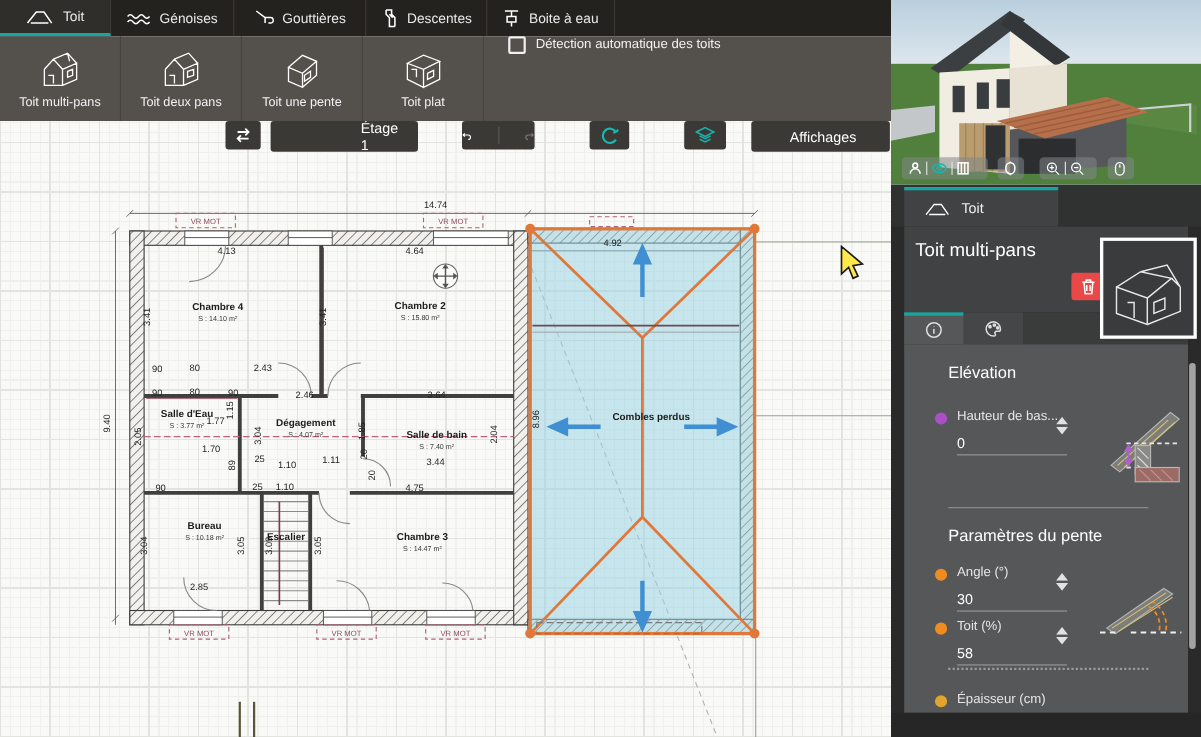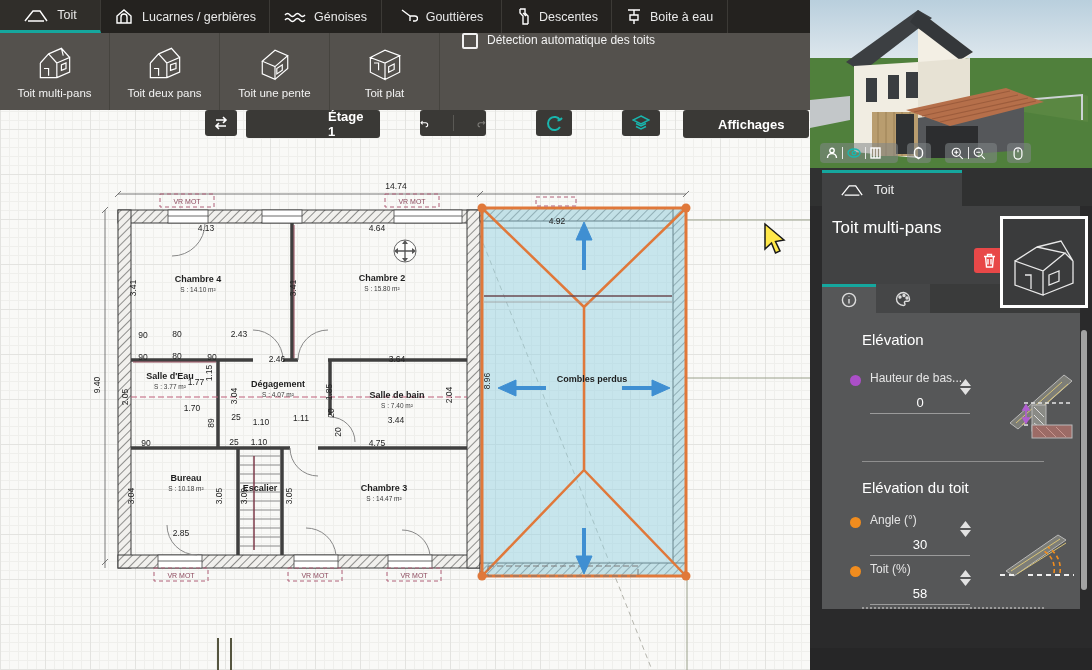--- a/index.html
+++ b/index.html
@@ -33,21 +33,21 @@
   #plan-svg{position:absolute;left:0;top:0;}
   text{text-anchor:middle;}
   .room-name{font-size:9px;font-weight:bold;fill:#1d1d1d;}
   .room-area{font-size:6.5px;fill:#3a3a3a;}
   .dim{font-size:8.5px;fill:#242424;}
   .vr{font-size:7px;fill:#8d4a5e;}
   .vr-box{fill:none;stroke:#b06078;stroke-dasharray:4 3;stroke-width:1;}
 
   
   .fbtn{position:absolute;background:#3a3936;border-radius:3px;color:#fff;display:flex;
-        align-items:center;justify-content:center;gap:24px;font-size:13px;height:26px;cursor:pointer;z-index:20;font-weight:bold;}
+        align-items:center;justify-content:center;gap:24px;font-size:13px;height:26px;cursor:pointer;z-index:20;}
   .fbtn svg{stroke:#fff;fill:none;stroke-width:1.6;}
   .chev{width:9px;height:9px;display:inline-block;}
 
   
   #right{left:810px;top:0;width:282px;height:670px;background:#2a2a2b;}
   #viewer{left:0;top:0;width:282px;height:168px;overflow:hidden;background:#cfdfe8;}
   .vgroup{position:absolute;background:rgba(130,134,137,.55);border-radius:4px;height:20px;
           display:flex;align-items:center;gap:4px;padding:0 6px;cursor:pointer;}
   .vgroup svg{stroke:#fff;fill:none;stroke-width:1.4;}
   #tabstrip{left:0;top:168px;width:282px;height:38px;background:#303131;}
@@ -56,21 +56,21 @@
   #panelhead{left:12px;top:206px;width:258px;height:78px;background:#414243;color:#fff;}
   #paneltitle{position:absolute;left:10px;top:12px;font-size:17px;}
   #delbtn{position:absolute;left:152px;top:42px;width:30px;height:25px;background:#e84848;border-radius:3px;
           display:flex;align-items:center;justify-content:center;cursor:pointer;}
   #thumb{left:190px;top:216px;width:88px;height:92px;background:#3a3b3c;border:3px solid #fff;z-index:5;}
   #subtabs{left:12px;top:284px;width:258px;height:29px;background:#3a3b3b;display:flex;}
   .stab{width:54px;height:29px;display:flex;align-items:center;justify-content:center;cursor:pointer;}
   .stab svg{stroke:#ddd;fill:none;stroke-width:1.4;}
   .stab.active{background:#565758;border-top:3px solid #15a79e;}
   .stab:not(.active){background:#454647;}
-  #panelbody{left:12px;top:313px;width:258px;height:296px;background:#565758;overflow:hidden;color:#fff;text-align:center;}
+  #panelbody{left:12px;top:313px;width:258px;height:335px;background:#565758;overflow:hidden;color:#fff;}
   .sechead{position:absolute;left:40px;font-size:15px;color:#fff;}
   .flabel{position:absolute;font-size:12px;color:#e5e5e5;white-space:nowrap;}
   .fval{position:absolute;font-size:13px;color:#fff;width:100px;border-bottom:1px solid #9b9b9b;padding-bottom:3px;}
   .dot{position:absolute;width:11px;height:11px;border-radius:50%;}
   .stepper{position:absolute;display:flex;flex-direction:column;gap:2px;cursor:pointer;}
   .stepper svg{display:block;}
   #scrollthumb{left:271px;top:330px;width:6px;height:260px;background:#a2a2a2;border-radius:3px;z-index:6;cursor:pointer;}
   #panelfoot{left:0;top:648px;width:282px;height:22px;background:#262627;}
   .hdiv{position:absolute;left:40px;width:182px;border-top:1px solid #8f8f8f;}
   .dotdiv{position:absolute;left:40px;width:182px;border-top:2px dotted #9a9a9a;}
@@ -79,26 +79,20 @@
 <body>
 
 <div id="app">
 
   <div id="tabs-row" class="abs">
     <div class="rtab active" style="width:101px">
       <svg width="26" height="15" viewBox="0 0 26 15">
           <path d="M2 13 L10 3 L17 3 L24 13 M5 13 H21"></path>
         </svg>
       <span>Toit</span>
-    </div>
-    <div class="rtab" style="width:169px">
-      <svg width="20" height="17" viewBox="0 0 20 17">
-          <path d="M3 15 L3 8 L10 2 L17 8 L17 15 Z M7 15 V9 a3 3 0 0 1 6 0 V15"></path>
-        </svg>
-      <span>Lucarnes / gerbières</span>
     </div>
     <div class="rtab" style="width:112px">
       <svg width="22" height="12" viewBox="0 0 22 12">
           <path d="M1 4 q2.5 -3 5 0 q2.5 3 5 0 q2.5 -3 5 0 q2.5 3 5 0 M1 9 q2.5 -3 5 0 q2.5 3 5 0 q2.5 -3 5 0 q2.5 3 5 0"></path>
         </svg>
       <span>Génoises</span>
     </div>
     <div class="rtab" style="width:120px">
       <svg width="18" height="18" viewBox="0 0 18 18">
           <path d="M2 2 L10 8 M10 8 h5 a2.5 2.5 0 0 1 0 5 h-2 M10 8 v5"></path>
@@ -513,21 +507,21 @@
           <path d="M32 46 L42 56 M32 54 L42 64 M32 62 L42 70" stroke="#dcdcdc"></path>
           <rect x="30" y="64" width="40" height="13" fill="#9c6b66"></rect>
           <path d="M34 66 L44 76 M44 66 L54 76 M54 66 L64 76" stroke="#c9958f"></path>
           <path d="M22 42 H70 M22 64 H26" stroke="#e6e6e6" stroke-dasharray="4 3" stroke-width="1.6"></path>
         </g>
         <path d="M24 44 V62 M24 44 l-3 5 h6 z M24 62 l-3 -5 h6 z" stroke="#b05fd0" fill="#b05fd0" stroke-width="1.6"></path>
       </svg>
 
       <div class="hdiv" style="top:148px"></div>
 
-      <div class="sechead" style="top:166px">Elévation du toit</div>
+      <div class="sechead" style="top:166px">Paramètres du pente</div>
 
       <span class="dot" style="left:28px;top:204px;background:#f08c1e"></span>
       <div class="flabel" style="left:48px;top:200px">Angle (°)</div>
       <div class="stepper" style="left:138px;top:208px">
         <svg width="11" height="7" viewBox="0 0 11 7">
             <polygon points="5.5,0 11,7 0,7" fill="#e2e2e2"></polygon>
           </svg>
         <svg width="11" height="7" viewBox="0 0 11 7">
             <polygon points="0,0 11,0 5.5,7" fill="#e2e2e2"></polygon>
           </svg>

